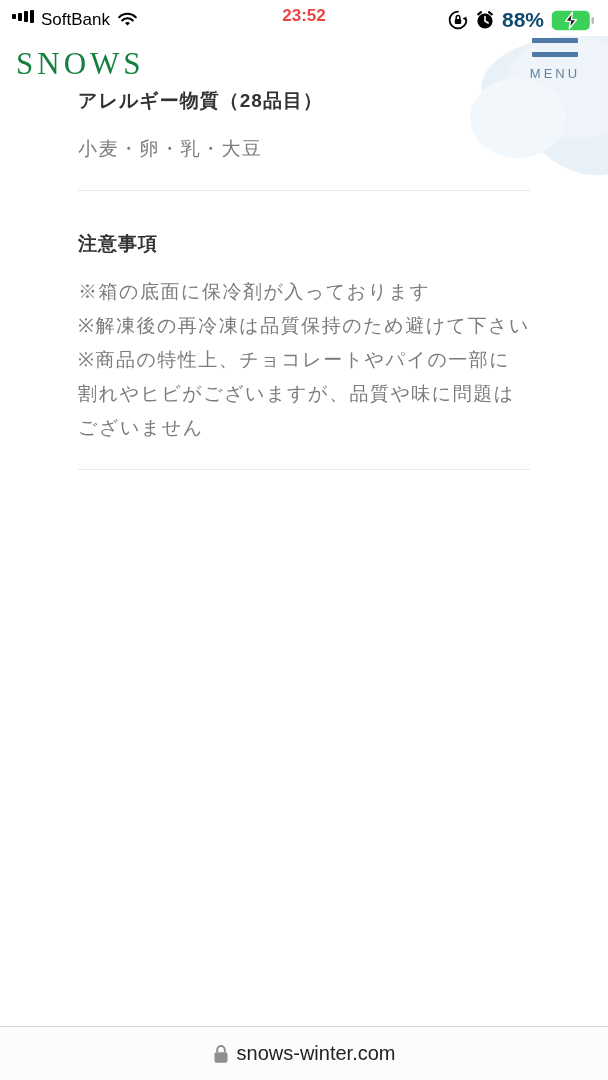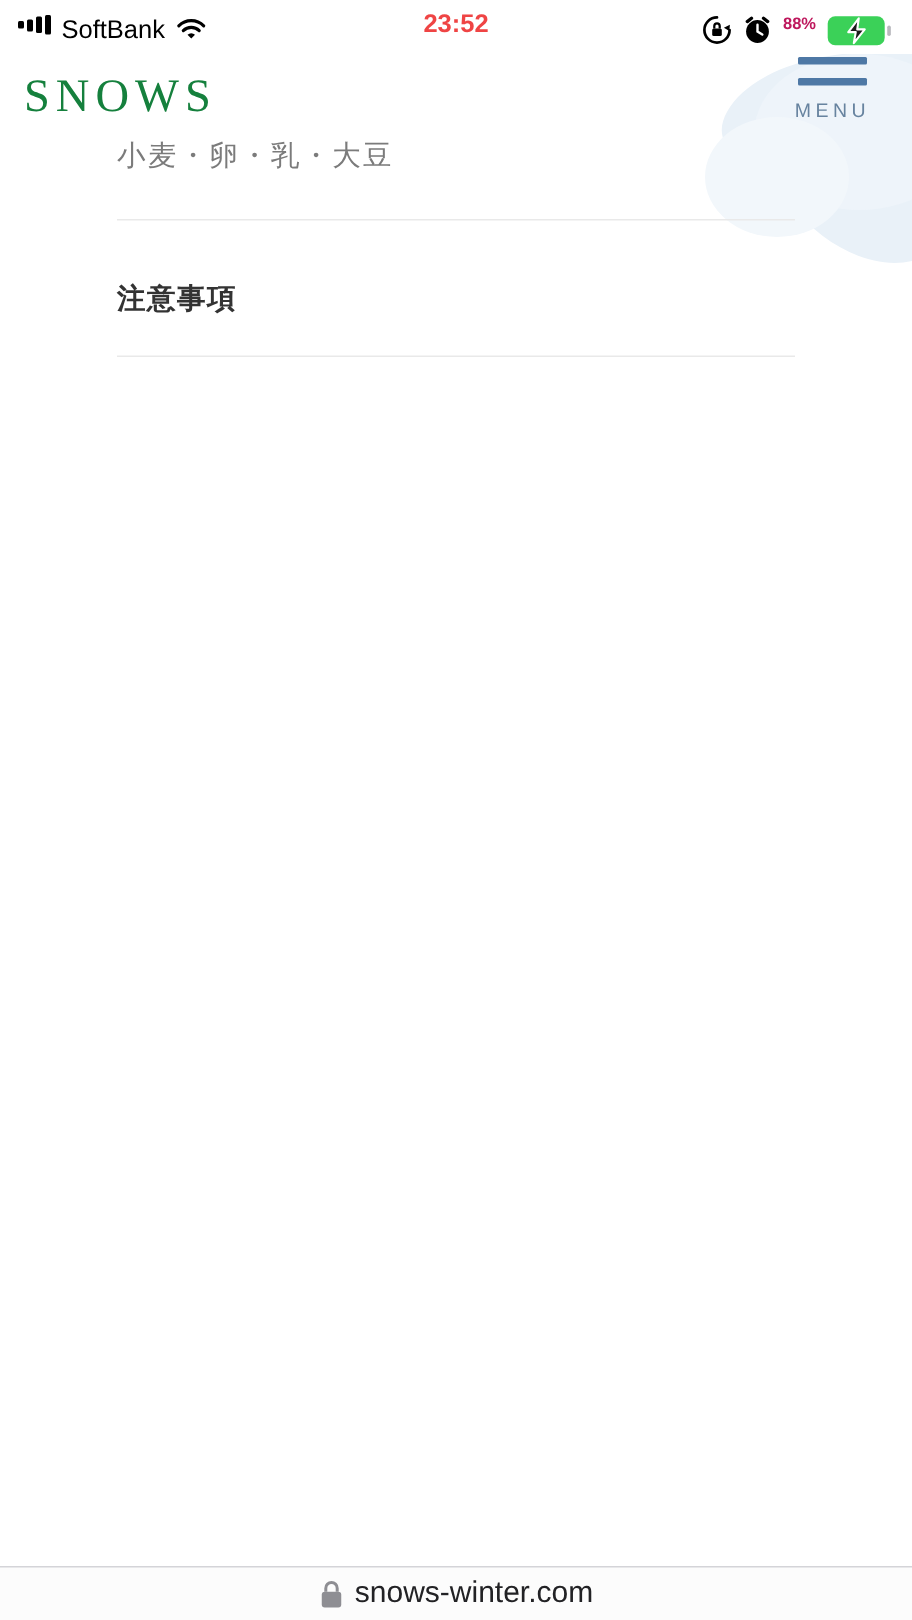--- a/index.html
+++ b/index.html
@@ -23,21 +23,21 @@
     background: #ffffff;
     z-index: 30;
   }
   .sb-left, .sb-right { display: flex; gap: 7px; }
   .sb-carrier { font-size: 17px; font-weight: 400; color: #000; }
   .sb-time {
     position: absolute; left: 0; right: 0; top: 6px;
     text-align: center; font-size: 17px; font-weight: 700; color: #ef4444;
     pointer-events: none;
   }
-  .sb-battery-pct { font-size: 11px; font-weight: 600; color: #be185d; }
+  .sb-battery-pct { font-size: 21px; font-weight: 600; color: #0c4a6e; }
   .sig-bars { display: flex; align-items: flex-end; gap: 2px; height: 13px; }
   .sig-bars span { width: 4px; background: #000; border-radius: 1px; display: block; }
   .sig-bars span:nth-child(1){ height: 5px; }
   .sig-bars span:nth-child(2){ height: 8px; }
   .sig-bars span:nth-child(3){ height: 11px; }
   .sig-bars span:nth-child(4){ height: 13px; }
 
   
   .site-header {
     position: relative;
@@ -90,35 +90,36 @@
     color: #333333;
     letter-spacing: 1px;
     line-height: 26px;
   }
   .section p {
     font-size: 19px;
     line-height: 34px;
     color: #7b7b7b;
     letter-spacing: 1.5px;
     white-space: pre-line;
+    margin-top: 18px;
   }
   .section p + p { margin-top: 24px; }
   .divider {
     border: none;
     border-top: 1px solid #e9e9e9;
     height: 0;
     margin: 24px 0 0;
   }
   .section + .section { padding-top: 40px; }
 
   
   .url-bar {
     position: absolute;
     left: 0; right: 0; bottom: 0;
-    height: 36px;
+    height: 54px;
     background: #fcfcfc;
     border-top: 1px solid #d4d4d8;
     display: flex;
     align-items: center;
     justify-content: center;
     gap: 8px;
     z-index: 40;
   }
   .url-domain { font-size: 20px; color: #222225; }
 
@@ -186,27 +187,31 @@
   <div class="menu-bars">
     <span></span>
       <span></span>
   </div>
   <div class="menu-label">MENU</div>
 </div>
 
 <main>
 
   <section class="section">
+    <h2 class="section-heading">アレルギー物質（28品目）</h2>
     <p>小麦・卵・乳・大豆</p>
     <hr class="divider">
   </section>
 
 
   <section class="section">
     <h2 class="section-heading">注意事項</h2>
+    <p>※箱の底面に保冷剤が入っております
+※解凍後の再冷凍は品質保持のため避けて下さい
+※商品の特性上、チョコレートやパイの一部に割れやヒビがございますが、品質や味に問題はございません</p>
     <hr class="divider">
   </section>
 
 </main>
 
 <footer class="url-bar">
   <span class="icon">
     <svg width="16" height="20" viewBox="0 0 16 20">
       <rect x="1.5" y="8.2" width="13" height="10.5" rx="2" fill="#8e8e93"></rect>
       <path d="M4.2 8.2 V5.8 a3.8 3.8 0 0 1 7.6 0 V8.2" stroke="#8e8e93" stroke-width="2" fill="none"></path>

